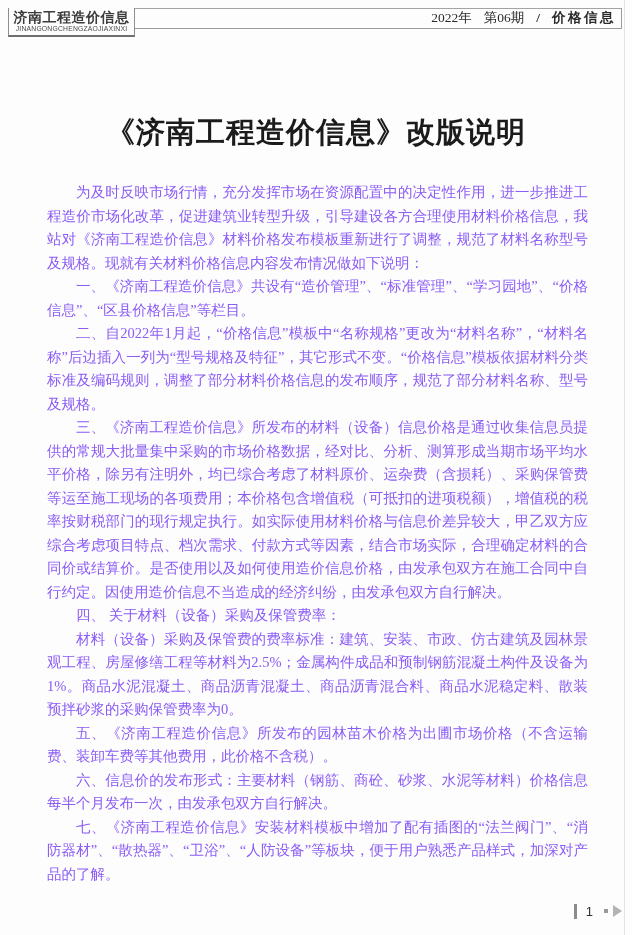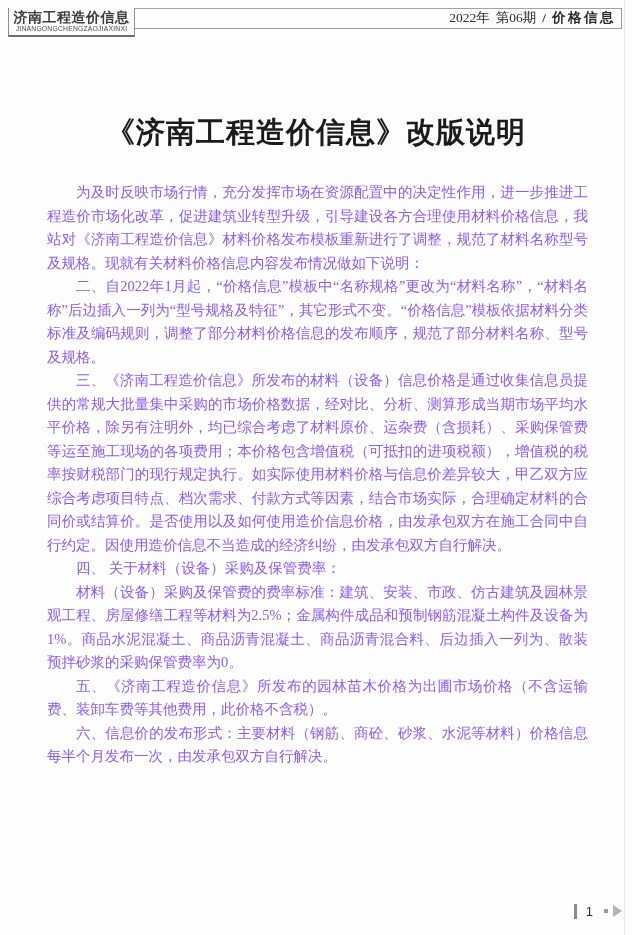--- a/index.html
+++ b/index.html
@@ -34,21 +34,21 @@
   .logo-sub {
     font-family:"Liberation Sans", sans-serif;
     font-size:6.8px; line-height:8px; letter-spacing:0.2px; color:#4a4a4a;
     white-space:nowrap;
   }
   .issue-strip {
     position:absolute; left:135px; top:8px; width:487px; height:21px;
     border-bottom:1px solid #9a9a9a;
     border-right:1px solid #9a9a9a;
     display:flex; align-items:center; justify-content:flex-end;
-    gap:6px; padding-right:5px;
+    gap:12px; padding-right:5px;
   }
   .issue-strip span { font-size:13.5px; color:#2b2b2b; white-space:nowrap; }
   .issue-sep { font-weight:bold; }
   .issue-section {
     font-weight:900; letter-spacing:2.5px; color:#1d1d1d;
   }
   
   .doc-title {
     position:absolute; top:113px; left:0; width:100%;
     text-align:center;
@@ -103,26 +103,28 @@
     <span>2022年</span>
     <span>第06期</span>
     <span class="issue-sep">/</span>
     <span class="issue-section">价格信息</span>
   </div>
 
   <div class="doc-title">《济南工程造价信息》改版说明</div>
 
   <div class="doc-body">
     <p>为及时反映市场行情，充分发挥市场在资源配置中的决定性作用，进一步推进工程造价市场化改革，促进建筑业转型升级，引导建设各方合理使用材料价格信息，我站对《济南工程造价信息》材料价格发布模板重新进行了调整，规范了材料名称型号及规格。现就有关材料价格信息内容发布情况做如下说明：</p>
+    <p>一、《济南工程造价信息》共设有“造价管理”、“标准管理”、“学习园地”、“价格信息”、“区县价格信息”等栏目。</p>
     <p>二、自2022年1月起，“价格信息”模板中“名称规格”更改为“材料名称”，“材料名称”后边插入一列为“型号规格及特征”，其它形式不变。“价格信息”模板依据材料分类标准及编码规则，调整了部分材料价格信息的发布顺序，规范了部分材料名称、型号及规格。</p>
     <p>三、《济南工程造价信息》所发布的材料（设备）信息价格是通过收集信息员提供的常规大批量集中采购的市场价格数据，经对比、分析、测算形成当期市场平均水平价格，除另有注明外，均已综合考虑了材料原价、运杂费（含损耗）、采购保管费等运至施工现场的各项费用；本价格包含增值税（可抵扣的进项税额），增值税的税率按财税部门的现行规定执行。如实际使用材料价格与信息价差异较大，甲乙双方应综合考虑项目特点、档次需求、付款方式等因素，结合市场实际，合理确定材料的合同价或结算价。是否使用以及如何使用造价信息价格，由发承包双方在施工合同中自行约定。因使用造价信息不当造成的经济纠纷，由发承包双方自行解决。</p>
     <p>四、 关于材料（设备）采购及保管费率：</p>
-    <p>材料（设备）采购及保管费的费率标准：建筑、安装、市政、仿古建筑及园林景观工程、房屋修缮工程等材料为2.5%；金属构件成品和预制钢筋混凝土构件及设备为1%。商品水泥混凝土、商品沥青混凝土、商品沥青混合料、后边插入一列为、散装预拌砂浆的采购保管费率为0。</p>
+    <p>材料（设备）采购及保管费的费率标准：建筑、安装、市政、仿古建筑及园林景观工程、房屋修缮工程等材料为2.5%；金属构件成品和预制钢筋混凝土构件及设备为1%。商品水泥混凝土、商品沥青混凝土、商品沥青混合料、商品水泥稳定料、散装预拌砂浆的采购保管费率为0。</p>
     <p>五、《济南工程造价信息》所发布的园林苗木价格为出圃市场价格（不含运输费、装卸车费等其他费用，此价格不含税）。</p>
     <p>六、信息价的发布形式：主要材料（钢筋、商砼、砂浆、水泥等材料）价格信息每半个月发布一次，由发承包双方自行解决。</p>
+    <p>七、《济南工程造价信息》安装材料模板中增加了配有插图的“法兰阀门”、“消防器材”、“散热器”、“卫浴”、“人防设备”等板块，便于用户熟悉产品样式，加深对产品的了解。</p>
   </div>
 
   <div class="scan-edge"></div>
 
   <div class="pager">
     <div class="pager-bar"></div>
     <div class="pager-num">1</div>
     <div class="pager-square"></div>
     <div class="pager-next"></div>
   </div>

